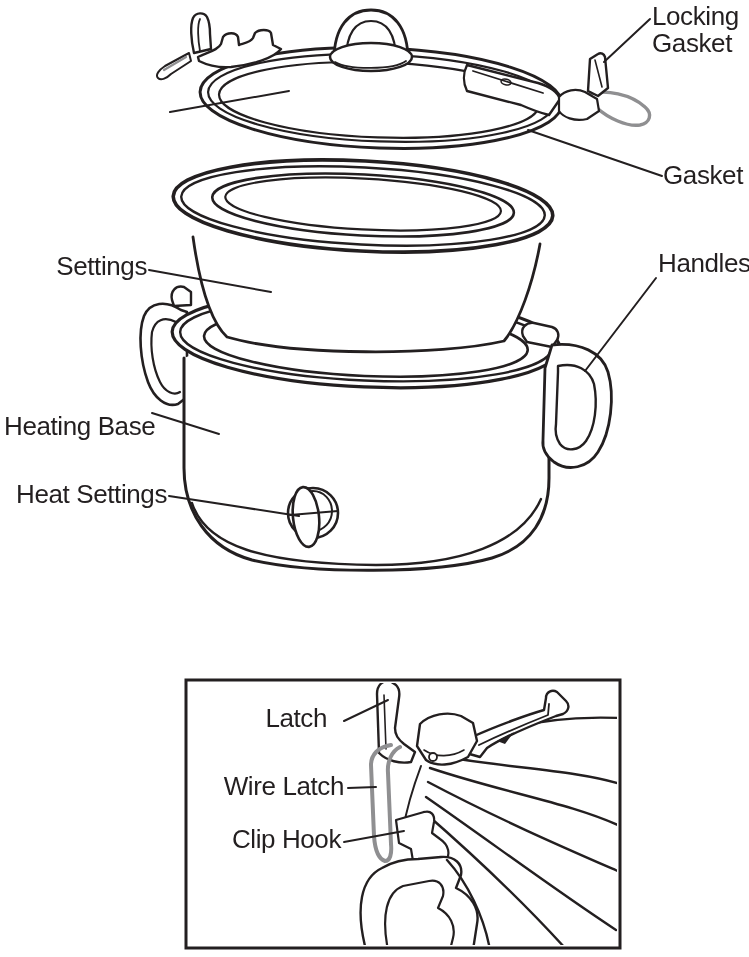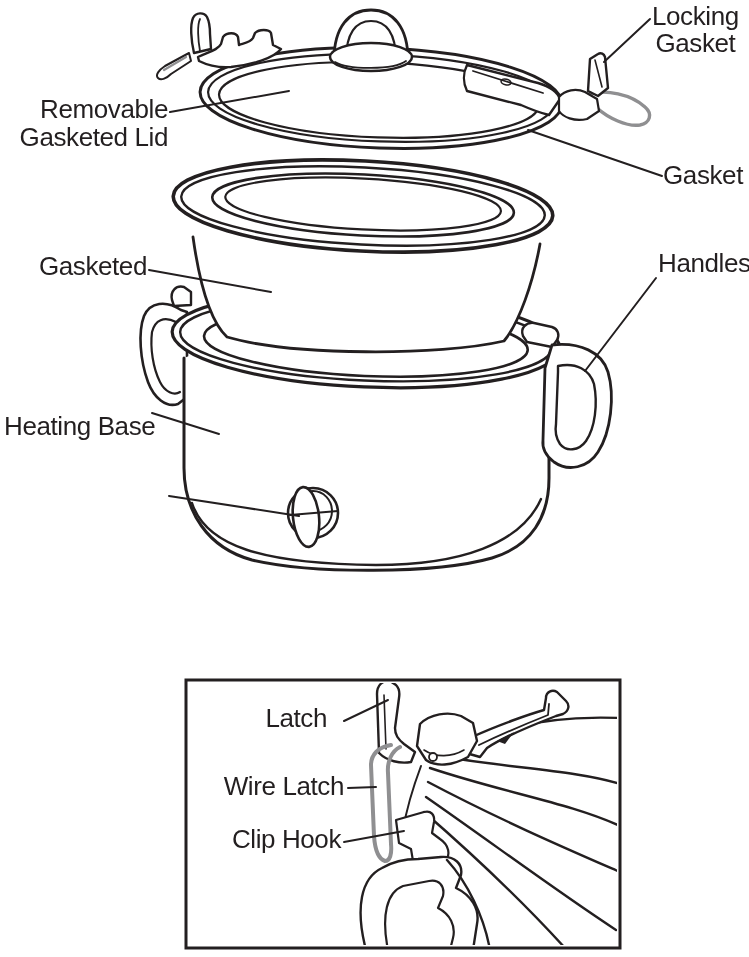--- a/index.html
+++ b/index.html
@@ -4,21 +4,21 @@
 <style>
   html,body{margin:0;padding:0;background:#ffffff;}
   .stage{
     position:relative;width:749px;height:957px;background:#ffffff;overflow:hidden;
     font-family:"Liberation Sans","DejaVu Sans",sans-serif;
     color:#231f20;
   }
   .art{position:absolute;left:0;top:0;}
   .lbl{
     position:absolute;font-size:26px;font-weight:500;letter-spacing:-0.4px;
-    line-height:28px;white-space:nowrap;color:#231f20;text-align:center;
+    line-height:28px;white-space:nowrap;color:#231f20;
   }
   .lbl .ln{display:block;}
   .r{text-align:right;}
 </style>
 </head>
 <body>
 
 <div class="stage">
 
   <svg class="art" width="749" height="957" viewBox="0 0 749 957">
@@ -147,33 +147,30 @@
       <path d="M 348 788 L 376 787"></path>
       <path d="M 344 842 L 404 831"></path>
     </g>
   </svg>
 
   <div class="lbl" style="left:652px;top:3px;line-height:27px;">
     <span class="ln">Locking</span>
     <span class="ln">Gasket</span>
   </div>
 
-  <div class="lbl r" style="left:6px;top:95px;width:162px;">
-    <span class="ln">Removable</span>
-    <span class="ln">Gasketed Lid</span>
-  </div>
 
   <div class="lbl" style="left:663px;top:161px;">Gasket</div>
 
-  <div class="lbl r" style="left:8px;top:252px;width:139px;">Gasketed</div>
+  <div class="lbl r" style="left:8px;top:252px;width:139px;">Settings</div>
 
   <div class="lbl" style="left:658px;top:249px;">Handles</div>
 
   <div class="lbl r" style="left:4px;top:382px;width:144px;margin-top:30px;">Heating Base</div>
 
+  <div class="lbl r" style="left:8px;top:480px;width:159px;">Heat Settings</div>
 
   <div class="lbl r" style="left:224px;top:704px;width:103px;">Latch</div>
 
   <div class="lbl r" style="left:208px;top:772px;width:136px;">Wire Latch</div>
 
   <div class="lbl r" style="left:204px;top:825px;width:137px;">Clip Hook</div>
 
 </div>
 
 </body></html>

